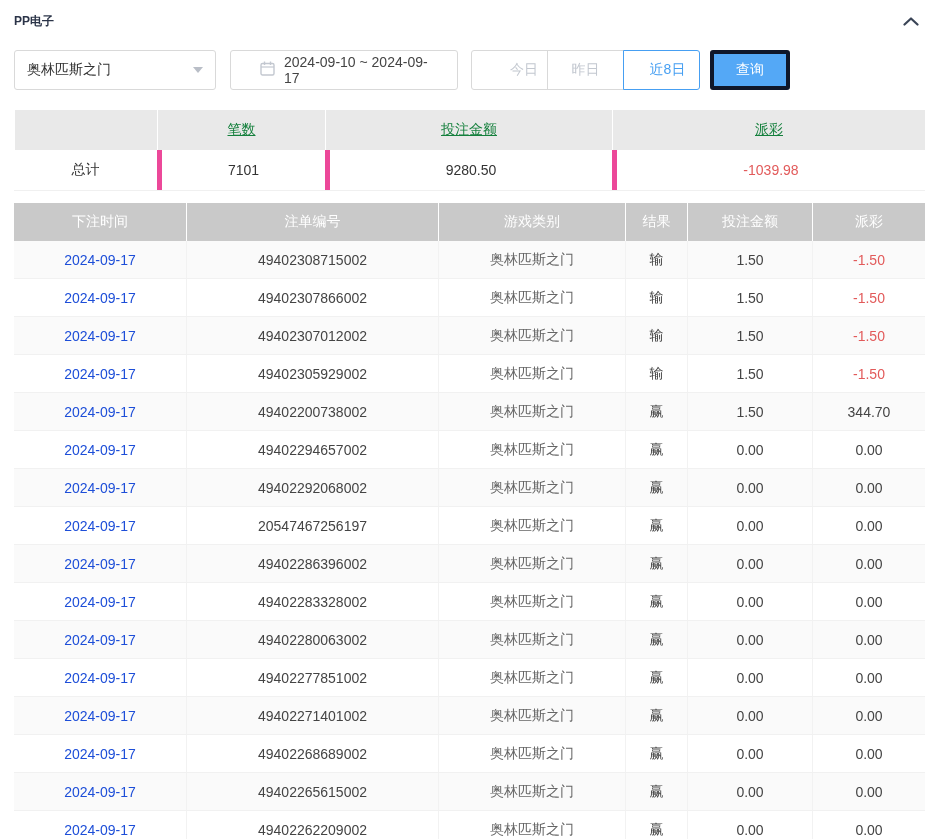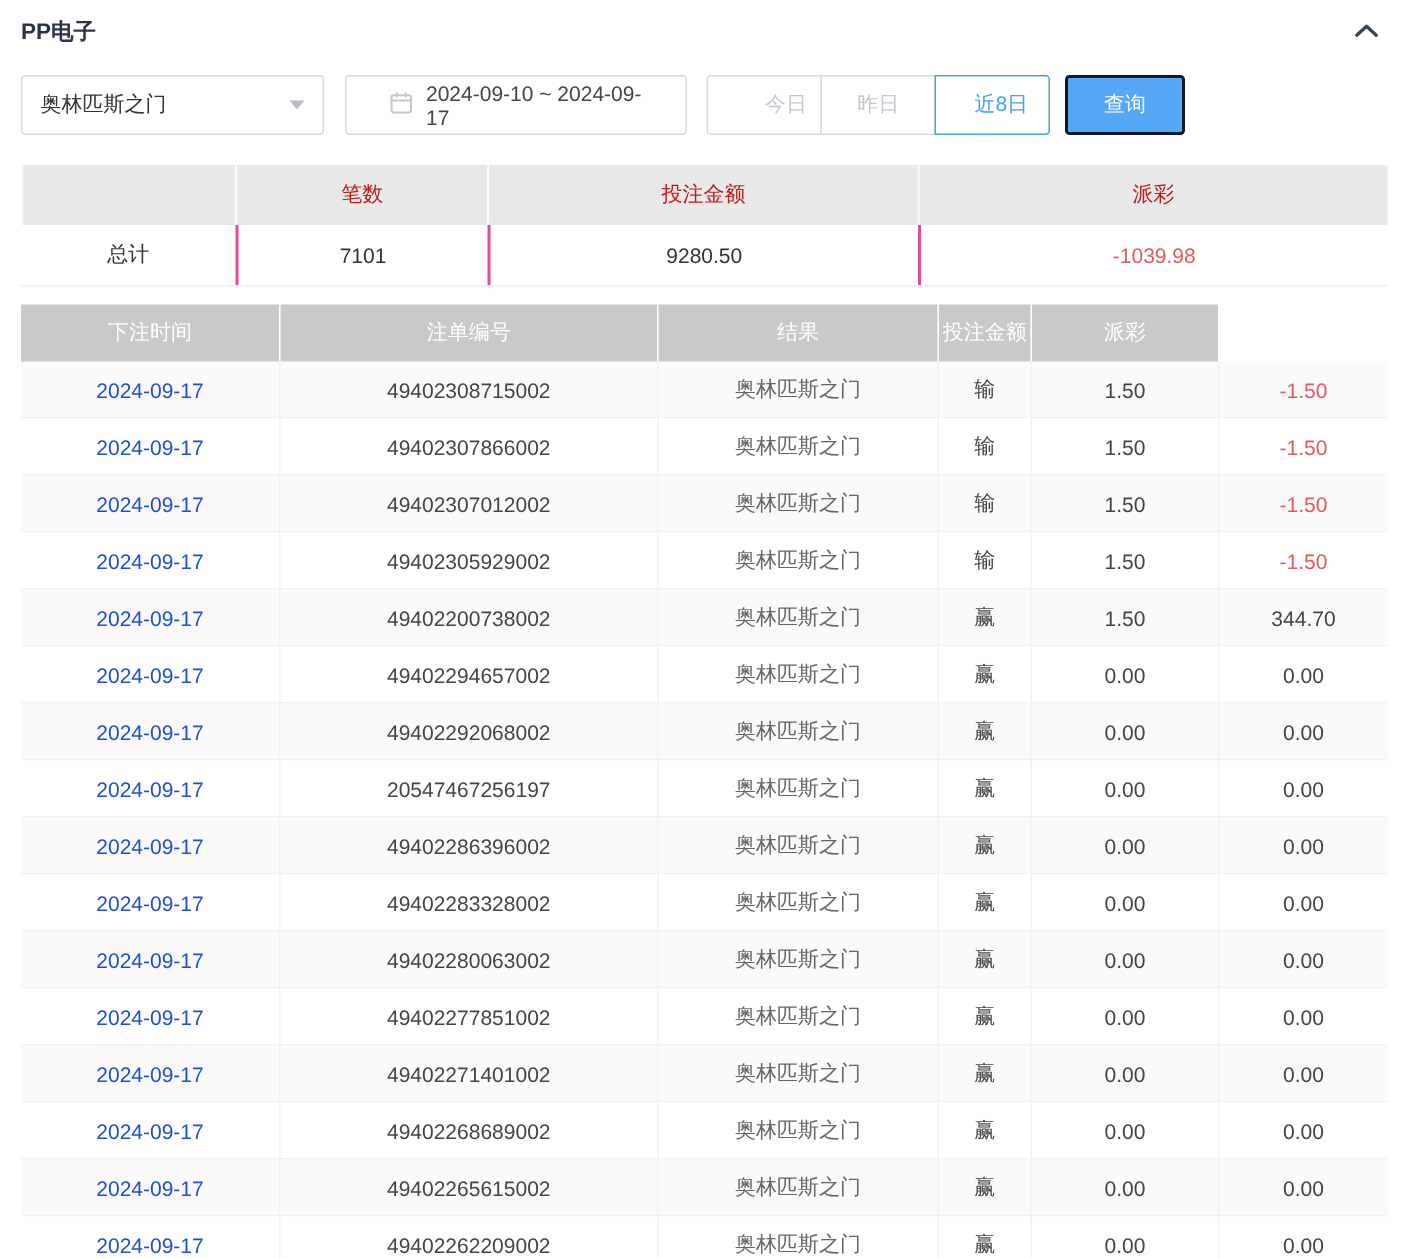--- a/index.html
+++ b/index.html
@@ -7,21 +7,21 @@
   body {
     background: #fff;
     font-family: "Liberation Sans", "DejaVu Sans", sans-serif;
     overflow: hidden;
     color: #333;
   }
   .page { padding: 8px 12px 0 14px; }
 
   
   .panel-header { display: flex; justify-content: space-between; align-items: center; height: 26px; }
-  .panel-title { font-size: 15px; font-weight: bold; color: #2b3448; }
+  .panel-title { font-size: 12px; font-weight: bold; color: #2b3448; }
   .collapse-btn { cursor: pointer; padding: 4px 6px; display: flex; align-items: center; }
 
   
   .filter-bar { display: flex; align-items: center; margin-top: 16px; height: 40px; }
   .select-box {
     width: 202px; height: 40px; border: 1px solid #d9d9d9; border-radius: 3px;
     display: flex; align-items: center; justify-content: space-between;
     padding: 0 12px; font-size: 14px; color: #333; cursor: pointer; background: #fff;
   }
   .caret-down {
@@ -35,33 +35,33 @@
   }
   .btn-group { display: flex; margin-left: 13px; }
   .btn {
     height: 40px; width: 77px; background: #fff; border: 1px solid #d9d9d9;
     font-size: 14px; color: #c3c8d0; cursor: pointer; margin-left: -1px;
     font-family: inherit;
   }
   .btn:first-child { margin-left: 0; border-radius: 3px 0 0 3px; padding-left: 29px; }
   .btn.active { border: 1px solid #469ff2; color: #469ff2; z-index: 1; position: relative; border-radius: 0 3px 3px 0; padding-left: 12px; }
   .btn-primary {
-    height: 40px; width: 80px; margin-left: 10px; background: #54a8f6; border: 2px solid #0f172a;
+    height: 40px; width: 80px; margin-left: 10px; background: #54a8f6; border: 4px solid #0f172a;
     border-radius: 3px; color: #fff; font-size: 14px; cursor: pointer; font-family: inherit;
   }
 
   
   .summary { margin-top: 20px; width: 911px; border-bottom: 1px solid #f0f0f0; }
   .summary-row { display: grid; grid-template-columns: 143px 168px 287px 1fr; height: 40px; }
-  .summary-row.head .scell { background: #e9e9e9; color: #b91c1c; }
+  .summary-row.head .scell { background: #e9e9e9; color: #15803d; text-decoration: underline; }
   .scell {
     display: flex; align-items: center; justify-content: center;
     font-size: 14px; border-left: 1px solid #fff;
   }
-  .summary-row.body .scell { border-left: 2px solid #ec4899; background: #fff; }
+  .summary-row.body .scell { border-left: 5px solid #ec4899; background: #fff; }
   .summary-row.body .scell:first-child { border-left: none; }
 
   
   .table { margin-top: 12px; width: 911px; }
   .thead { display: grid; grid-template-columns: 172px 252px 187px 62px 125px 1fr; height: 38px; }
   .hcell {
     background: #c9c9c9; color: #fff; font-size: 14px;
     display: flex; align-items: center; justify-content: center;
     border-left: 1px solid #fff;
   }
@@ -134,20 +134,21 @@
       <div class="scell">7101</div>
       <div class="scell">9280.50</div>
       <div class="scell auto-neg neg">-1039.98</div>
     </div>
   </div>
 
   <div class="table">
     <div class="thead">
       <div class="hcell">下注时间</div>
       <div class="hcell">注单编号</div>
+      <div class="hcell">游戏类别</div>
       <div class="hcell">结果</div>
       <div class="hcell">投注金额</div>
       <div class="hcell">派彩</div>
     </div>
     <div>
         <div class="trow alt">
           <div class="tcell col0">2024-09-17</div>
           <div class="tcell col1">49402308715002</div>
           <div class="tcell col2">奥林匹斯之门</div>
           <div class="tcell col3">输</div>

